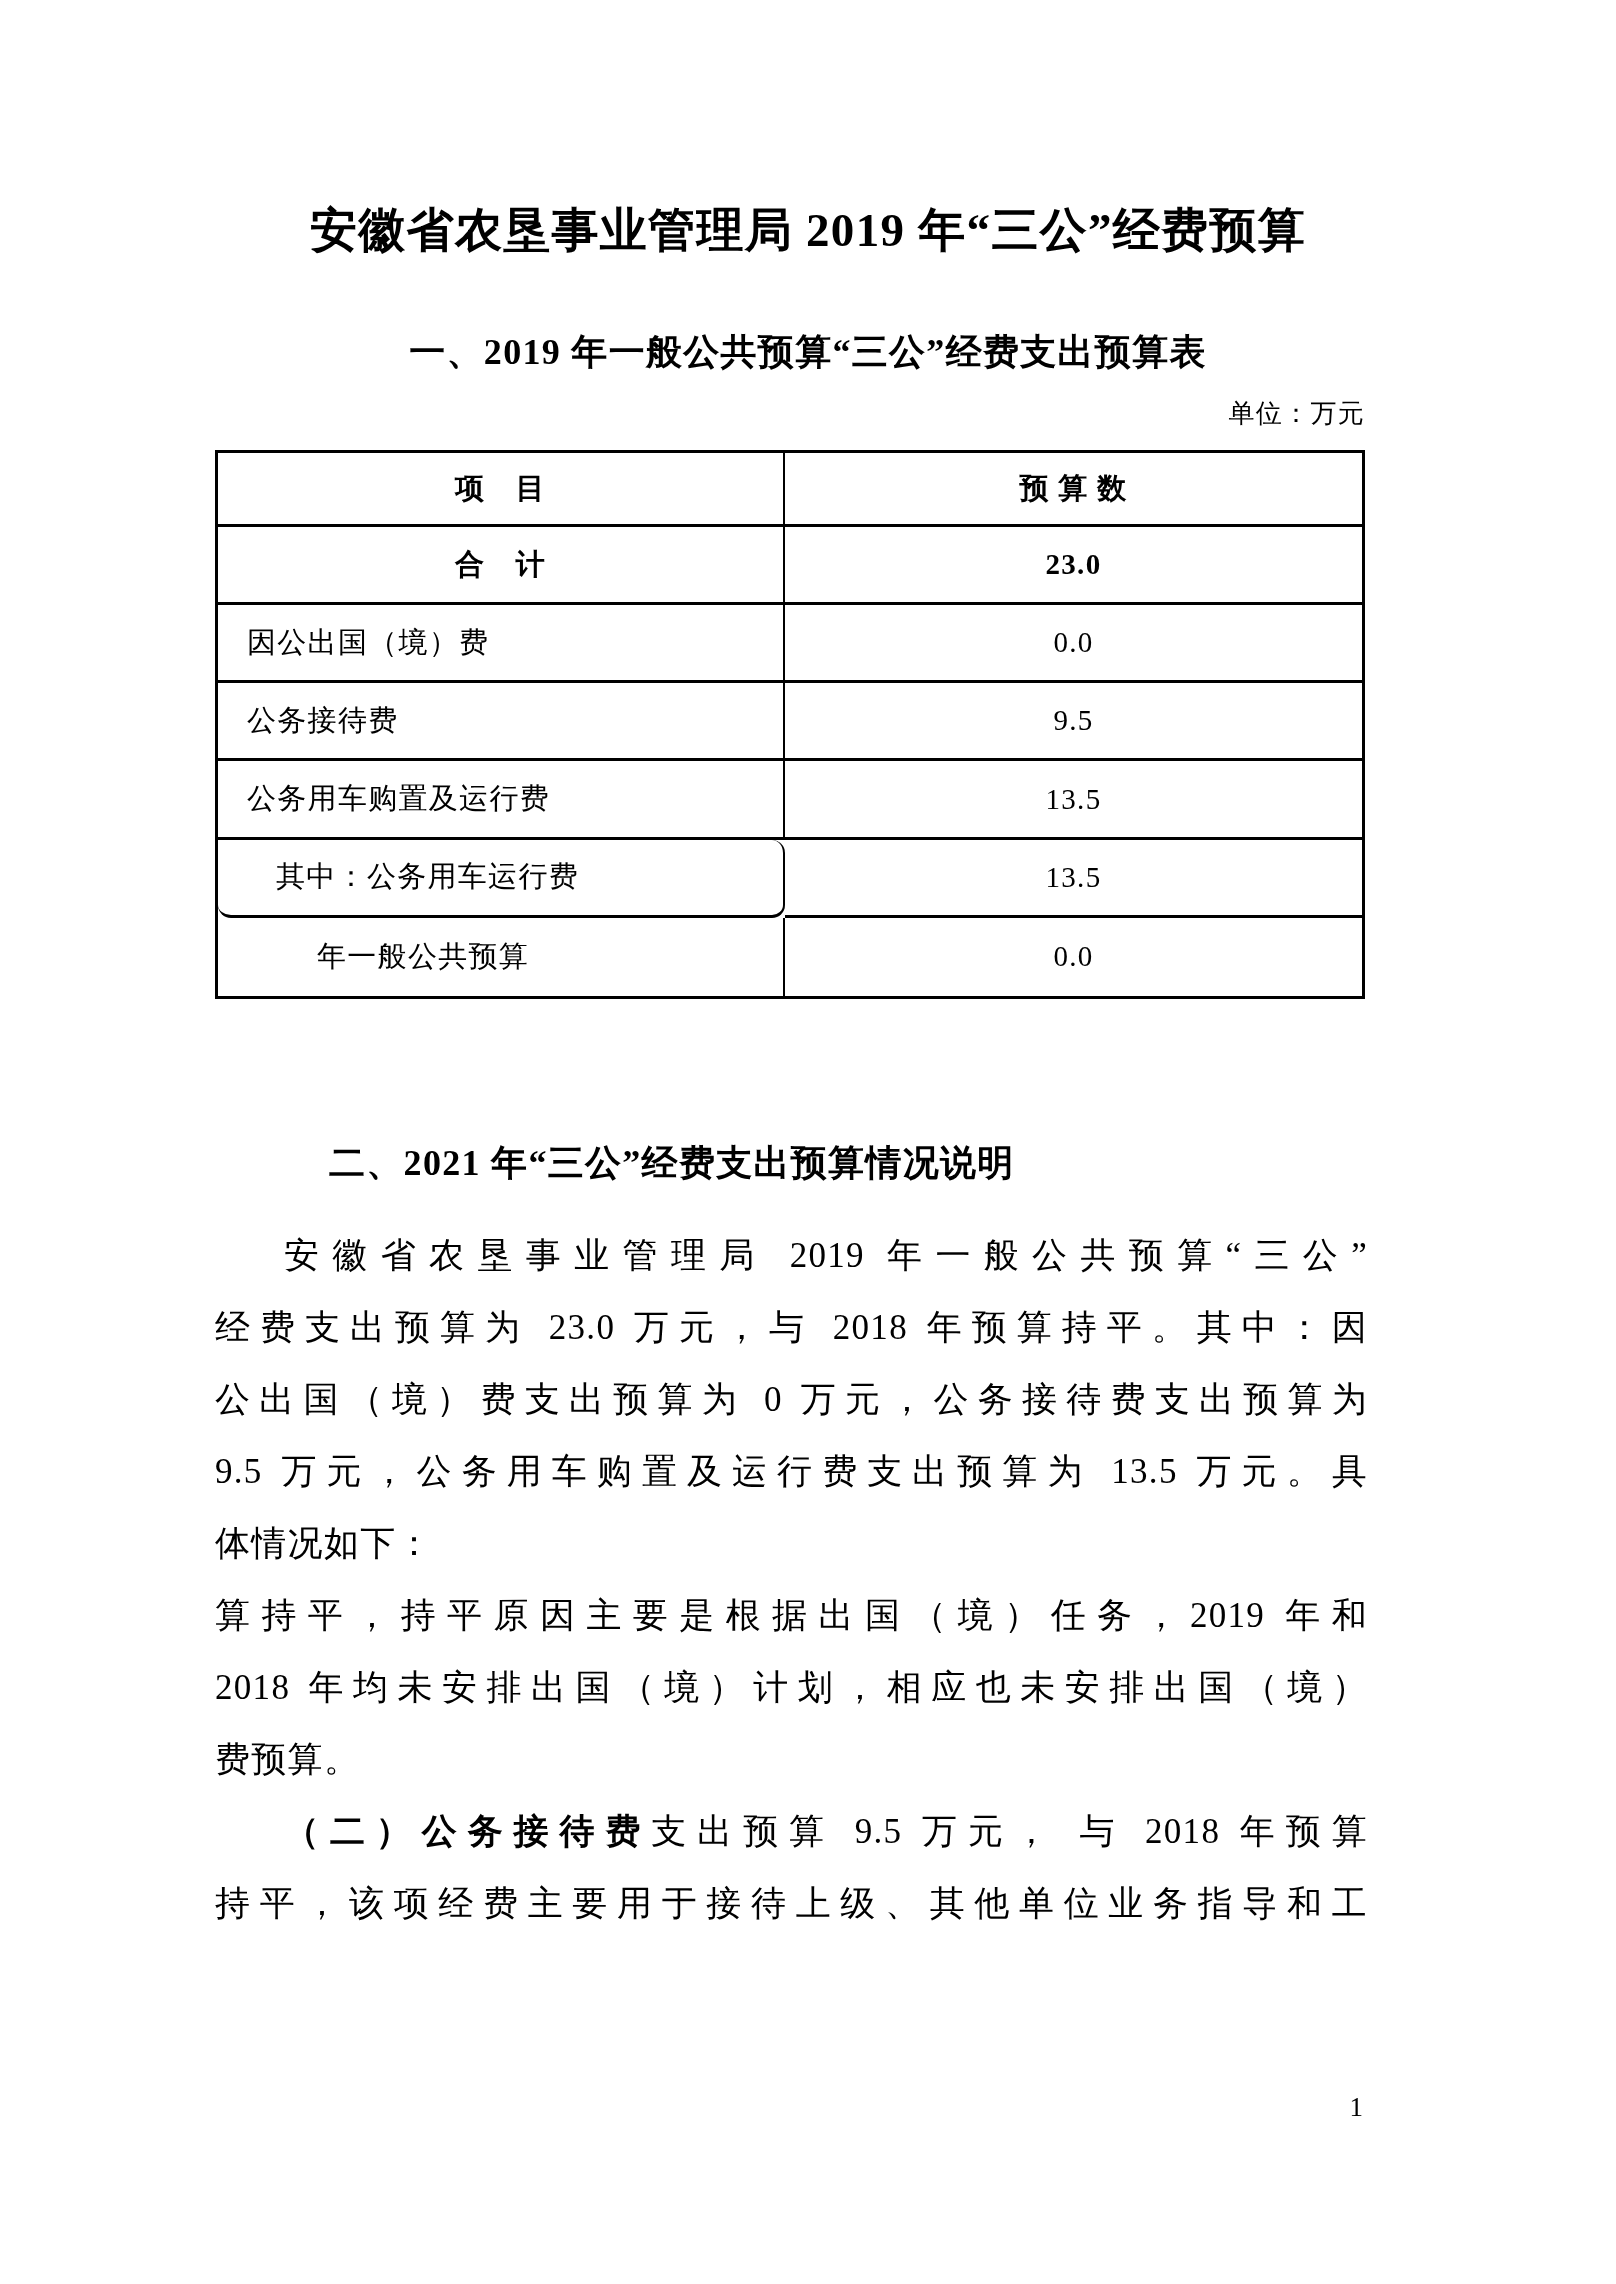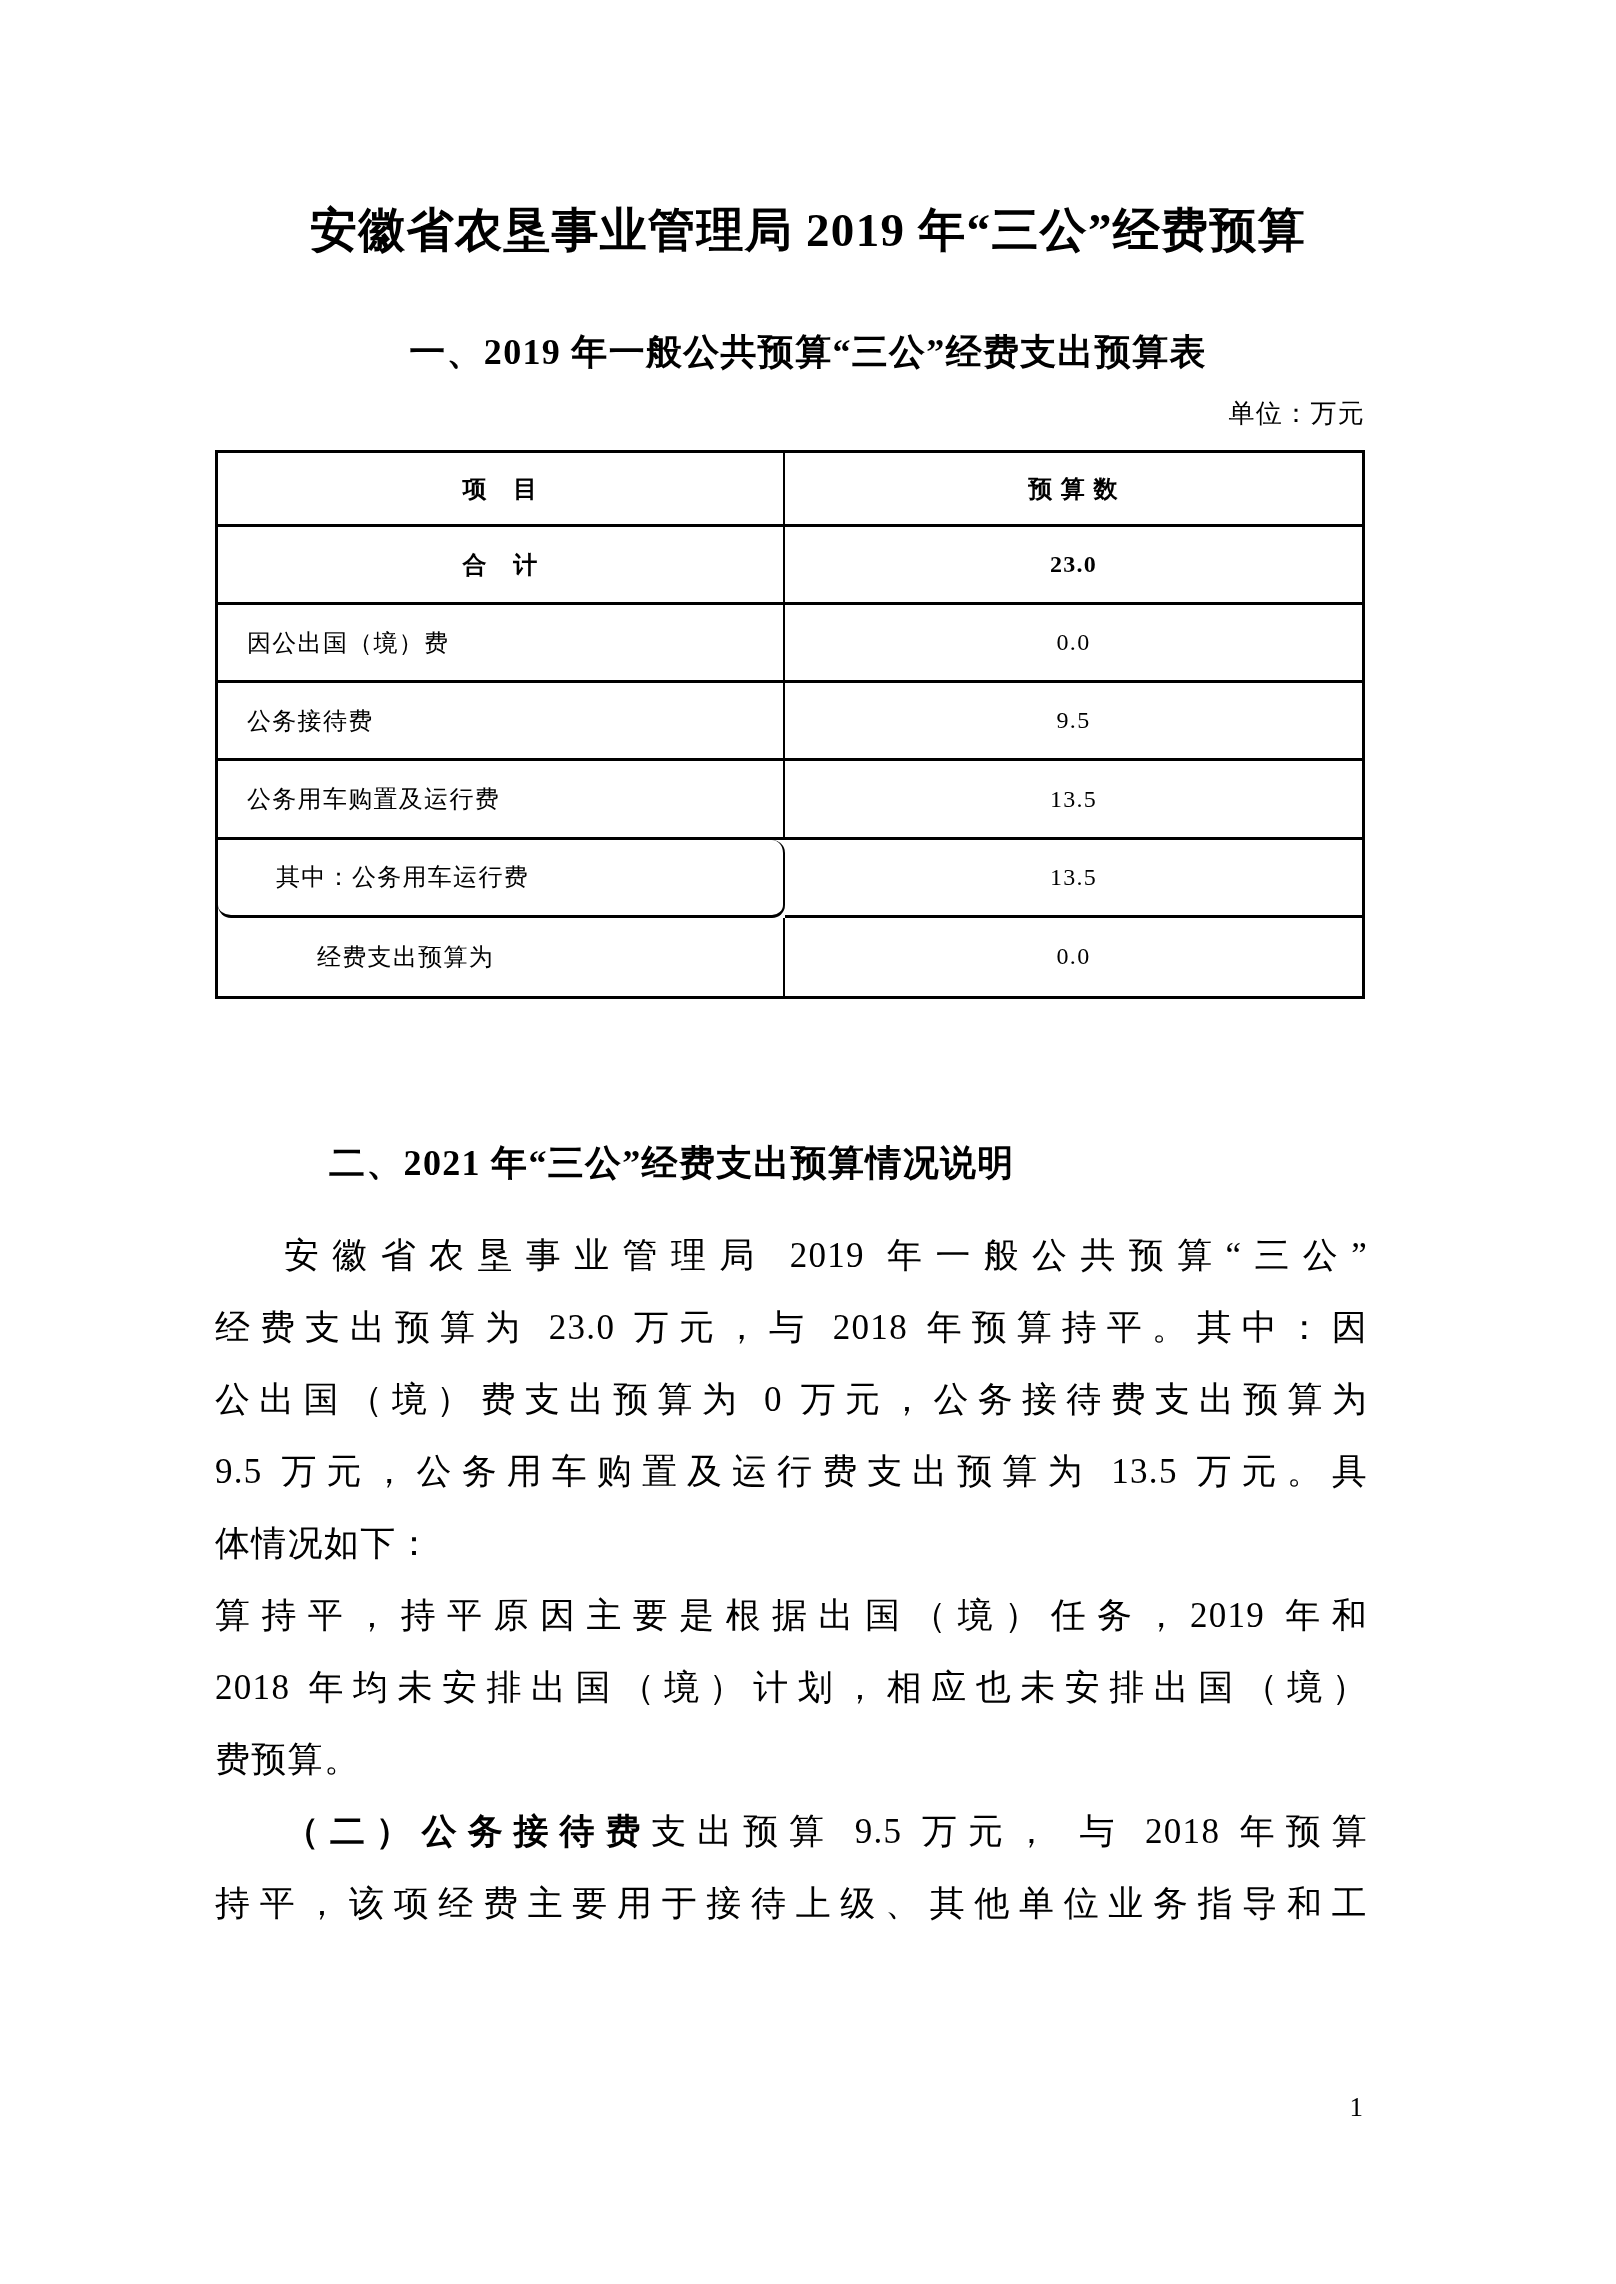--- a/index.html
+++ b/index.html
@@ -31,21 +31,21 @@
     position:absolute;left:215px;top:450px;
     width:1150px;height:549px;
     border:3.3px solid #000;
     box-sizing:border-box;
     display:grid;
     grid-template-columns:567px 1fr;
     grid-template-rows:74px repeat(6,1fr);
   }
   .cell{
     display:flex;align-items:center;
-    font-size:24px;letter-spacing:1.3px;
+    font-size:29px;letter-spacing:1.3px;
     box-sizing:border-box;
     border-bottom:3.3px solid #000;
     text-align:right;
   }
   .cell.col1{border-right:2.6px solid #000;}
   .cell.lastrow{border-bottom:none;}
   .cell.center{justify-content:center;}
   .cell.bold{font-weight:bold;}
   .cell.ind0{padding-left:29px;}
   .cell.ind1{padding-left:58px;border-radius:13px;}
@@ -93,21 +93,21 @@
 
     <div class="cell col1 ind0">公务接待费</div>
     <div class="cell center">9.5</div>
 
     <div class="cell col1 ind0">公务用车购置及运行费</div>
     <div class="cell center">13.5</div>
 
     <div class="cell col1 ind1">其中：公务用车运行费</div>
     <div class="cell center">13.5</div>
 
-    <div class="cell col1 ind2 lastrow">经费支出预算为</div>
+    <div class="cell col1 ind2 lastrow">年一般公共预算</div>
     <div class="cell center lastrow">0.0</div>
   </div>
 
   <div class="sec-heading sec2">二、2021 年“三公”经费支出预算情况说明</div>
 
   <div class="body-text">
     <div class="body-line fill ind"><span>安徽省农垦事业管理局 2019 年一般公共预算“三公”</span></div>
     <div class="body-line fill"><span>经费支出预算为 23.0 万元，与 2018 年预算持平。其中：因</span></div>
     <div class="body-line fill"><span>公出国（境）费支出预算为 0 万元，公务接待费支出预算为</span></div>
     <div class="body-line fill"><span>9.5 万元，公务用车购置及运行费支出预算为 13.5 万元。具</span></div>

